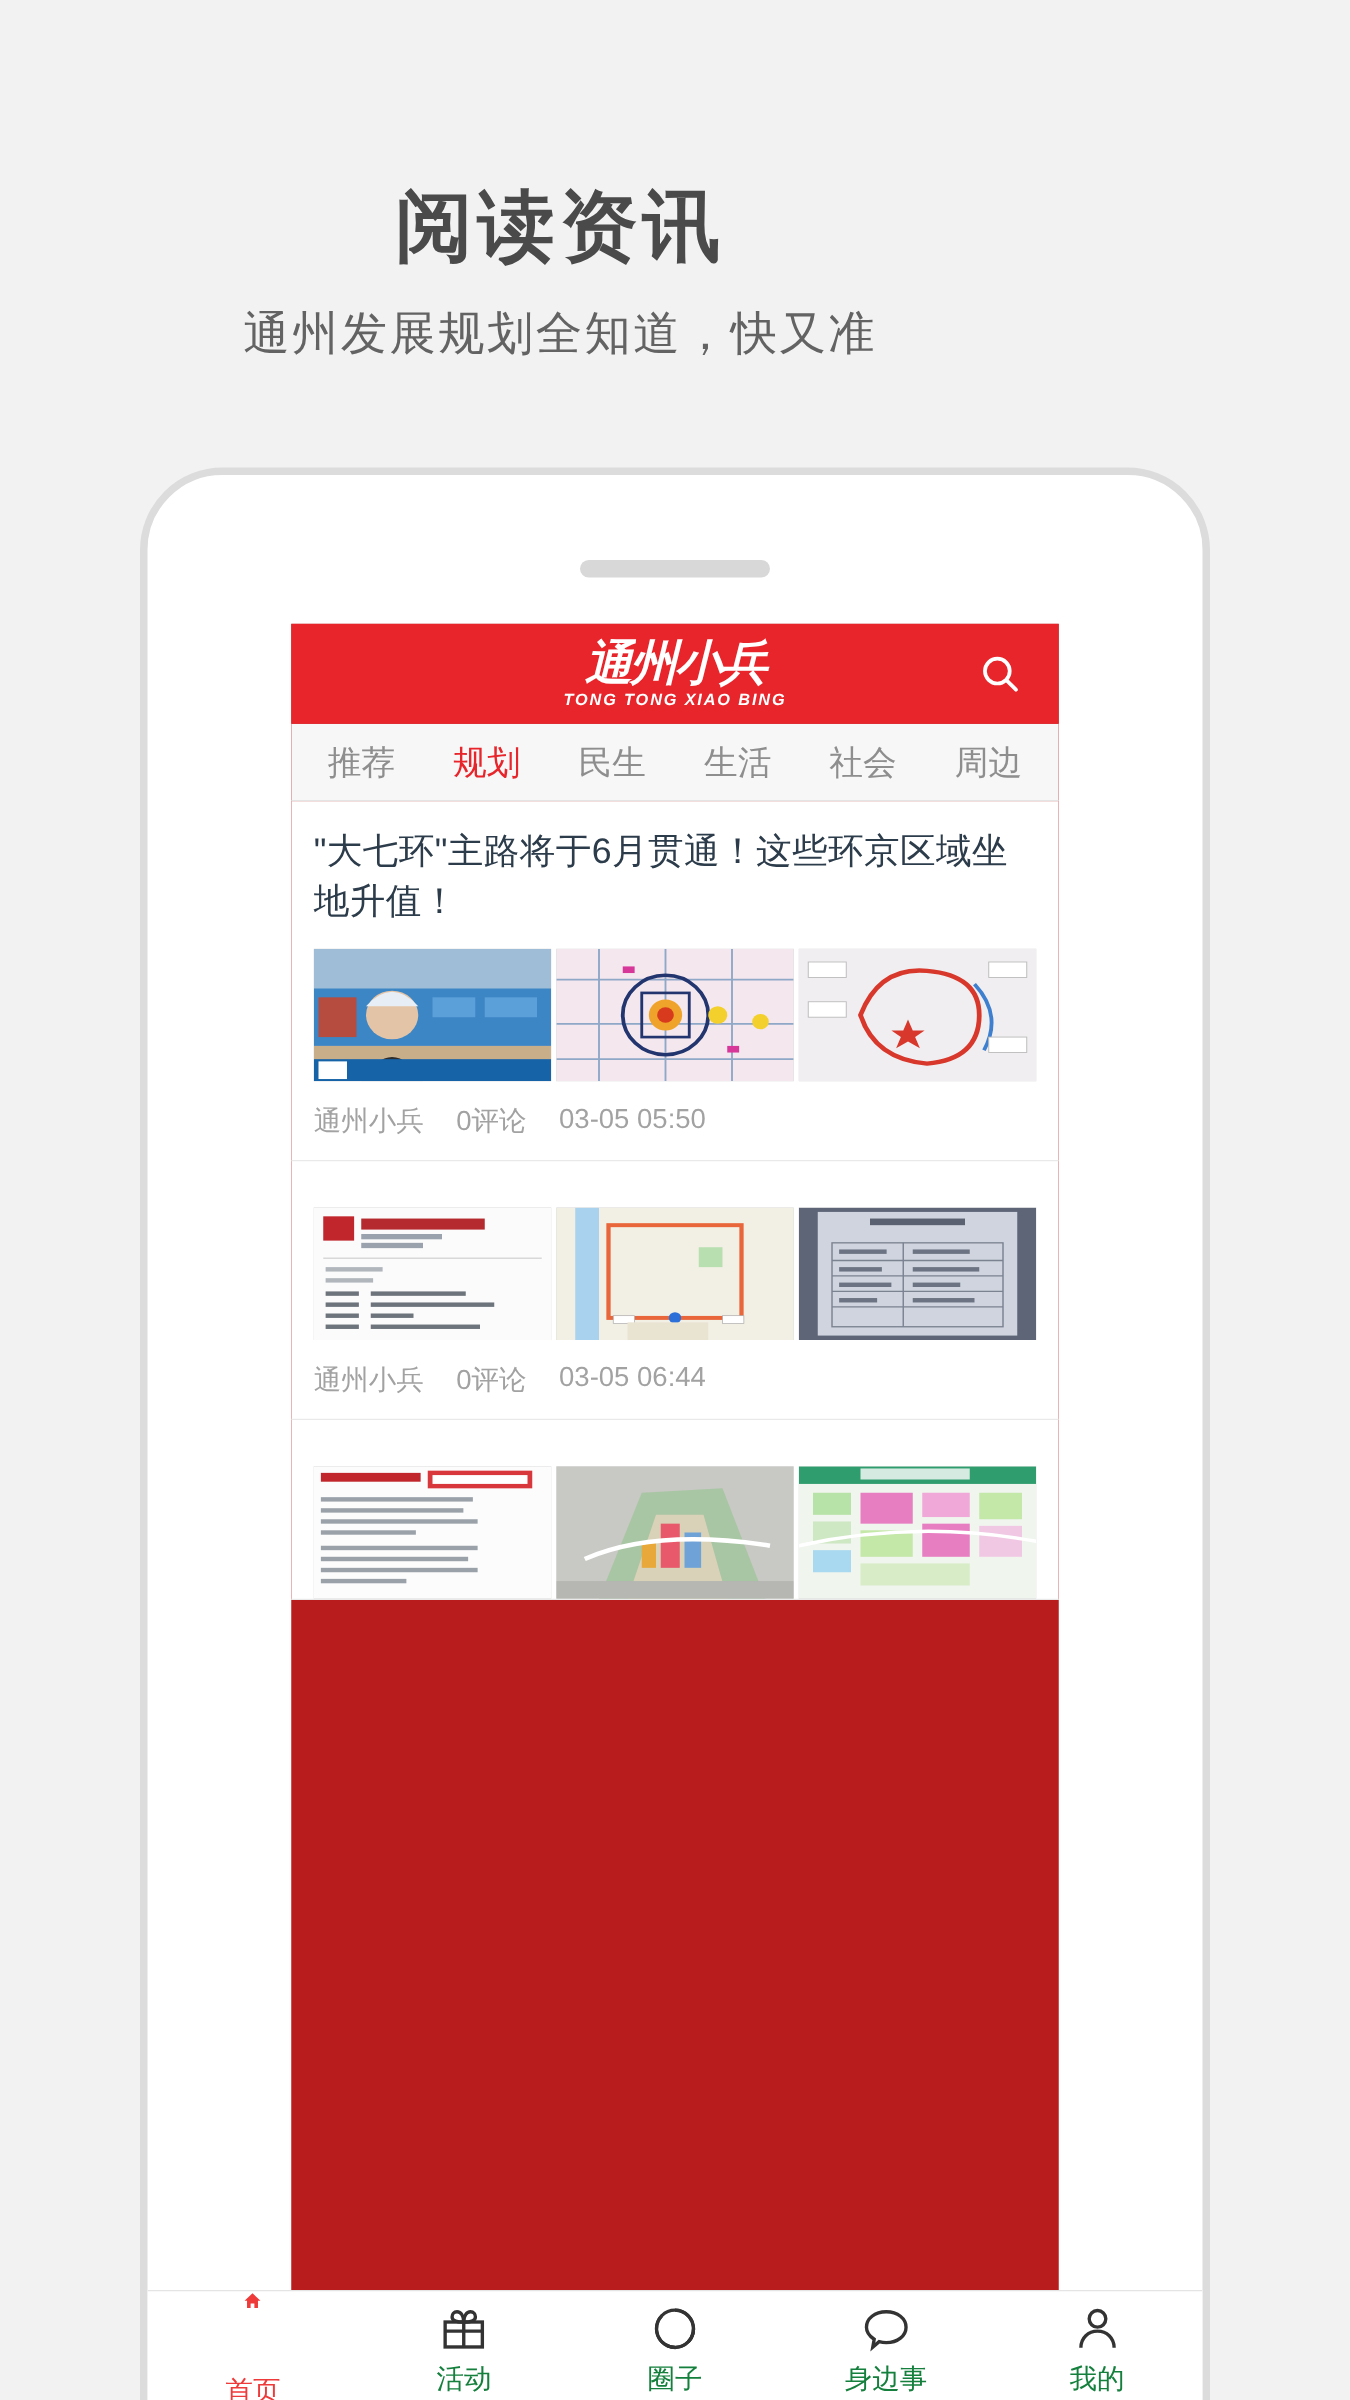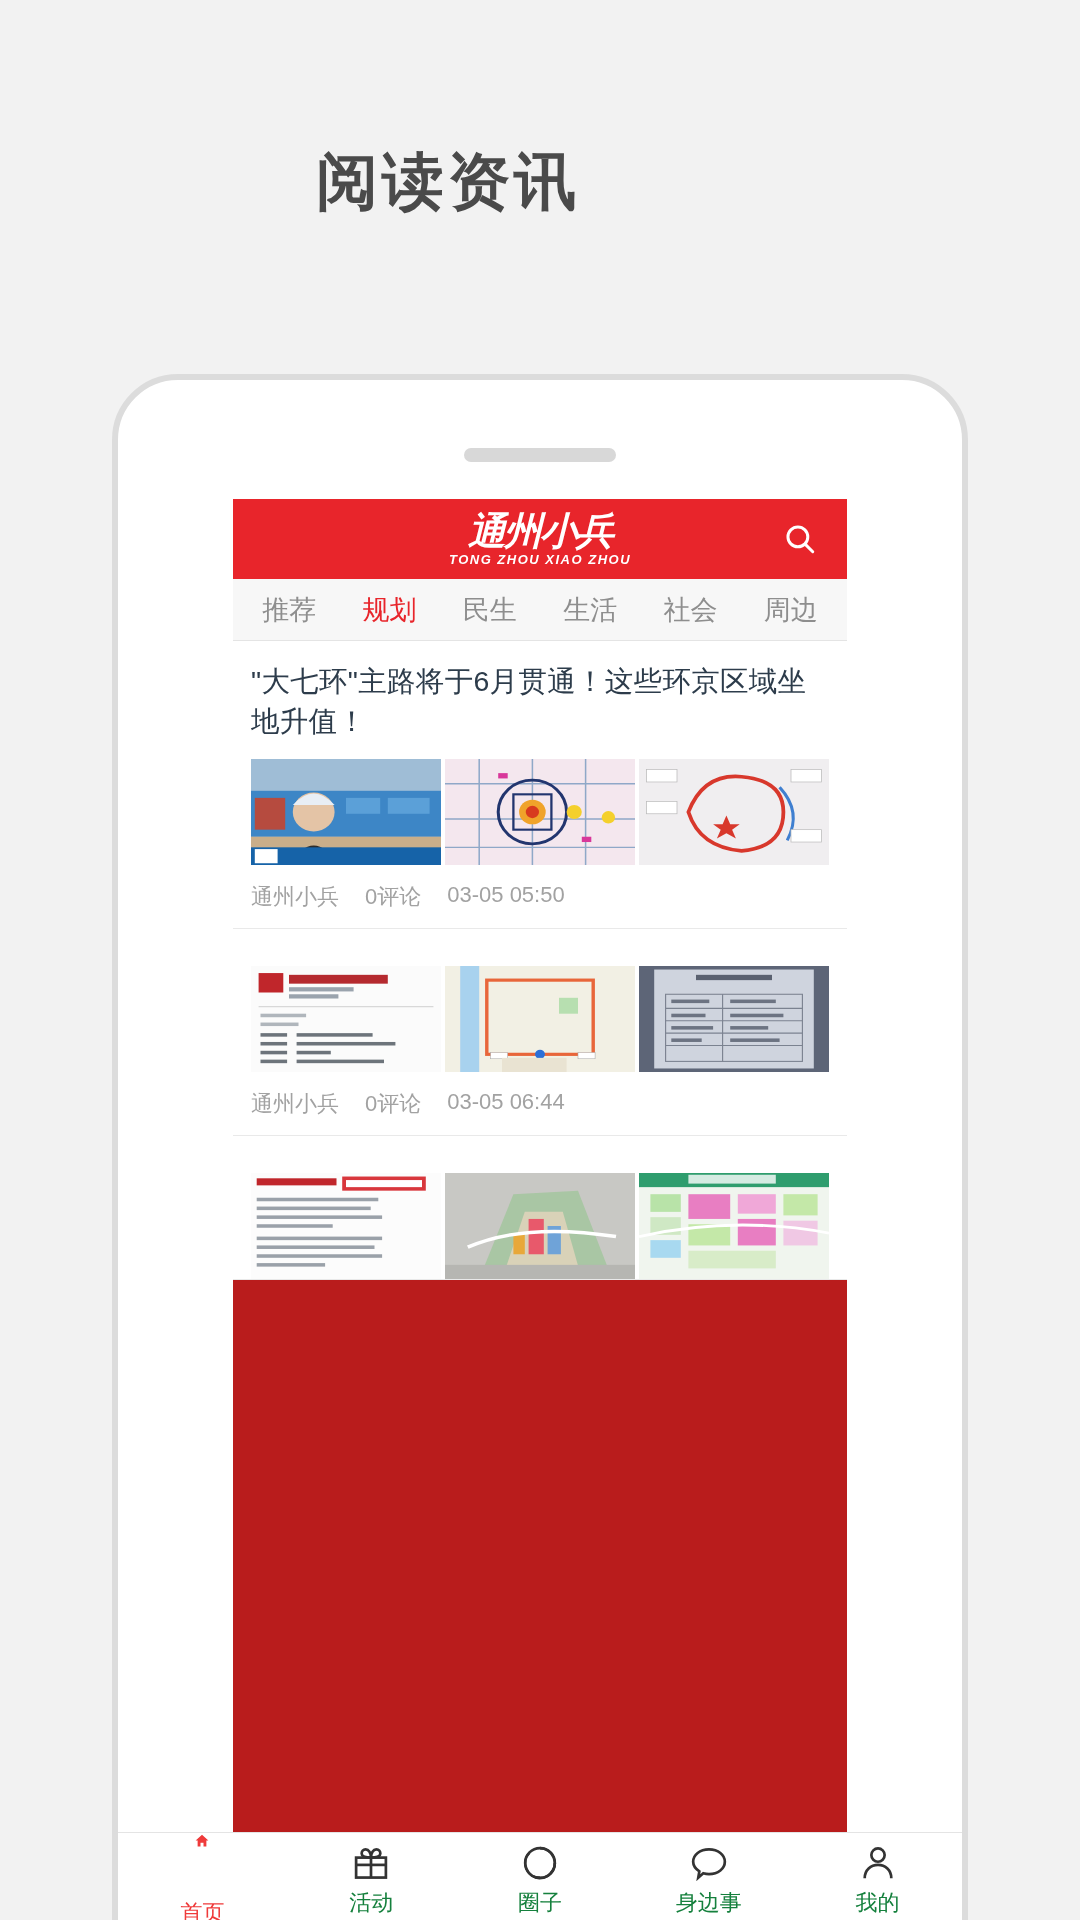--- a/index.html
+++ b/index.html
@@ -208,31 +208,32 @@
   .nav-item.active .nav-label { color: #ef3a3a; margin-top: 44px; }
   .nav-icon { width: 38px; height: 38px; display:block; }
 </style>
 </head>
 <body>
 
 <div id="page">
 
   <div class="promo">
     <div class="promo-title">阅读资讯</div>
+    <div class="promo-sub">通州发展规划全知道，快又准</div>
   </div>
 
   <div class="phone">
     <div class="phone-speaker"></div>
 
     <div class="screen">
 
       <div class="app-header">
         <div class="logo-wrap">
           <div class="logo-cn">通州小兵</div>
-          <div class="logo-py">TONG ZHOU XIAO ZHOU</div>
+          <div class="logo-py">TONG TONG XIAO BING</div>
         </div>
         <div class="search-btn">
           <svg viewBox="0 0 24 24" width="34" height="34" fill="none" stroke="#ffffff" stroke-width="2.1" stroke-linecap="round">
             <circle cx="10.5" cy="10.5" r="7"></circle>
             <line x1="15.6" y1="15.6" x2="21" y2="21"></line>
           </svg>
         </div>
       </div>
 
       <div class="tabs">

